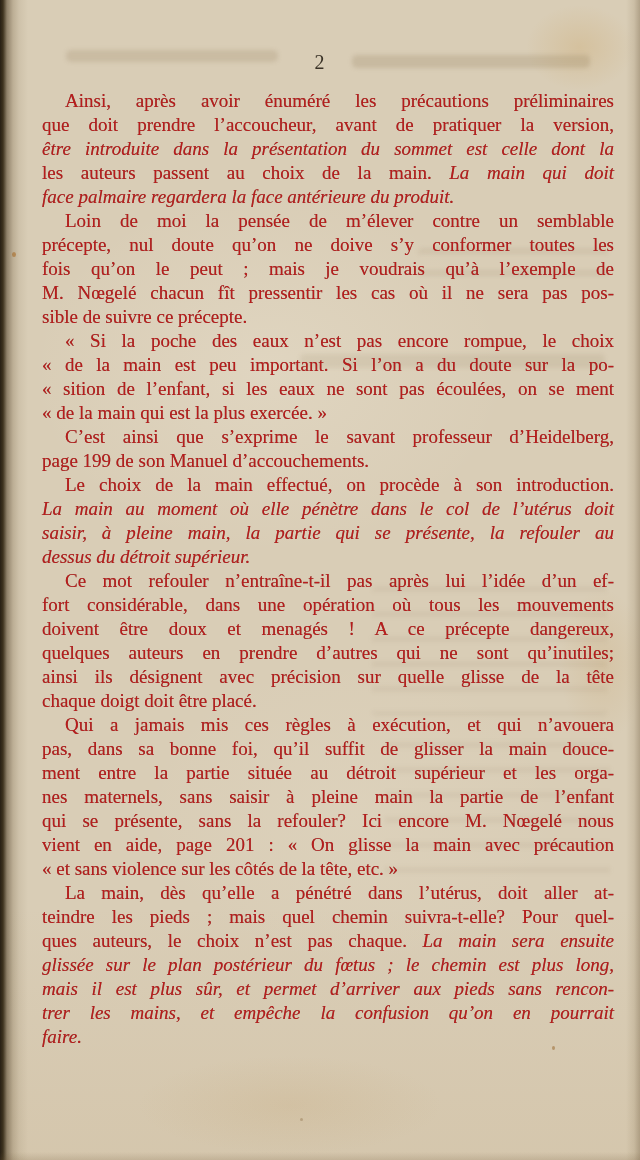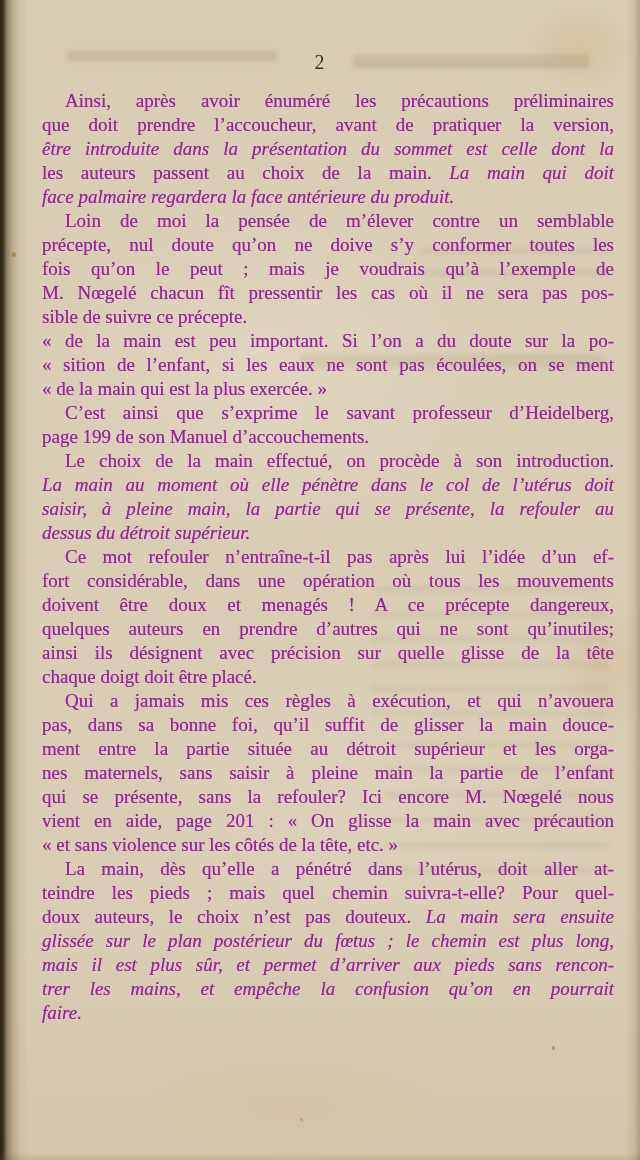--- a/index.html
+++ b/index.html
@@ -90,21 +90,21 @@
     font-size: 20px;
     line-height: 22px;
     color: #3a3227;
     letter-spacing: 1px;
   }
   .text-block {
     position: absolute;
     left: 42px;
     top: 89px;
     width: 572px;
-    color: #a21caf;
+    color: #b91c1c;
     font-size: 19px;
     text-shadow: 0 0 0.5px rgba(52,44,33,0.55);
   }
   .line {
     height: 24px;
     line-height: 24px;
     text-align: justify;
     text-align-last: justify;
     white-space: nowrap; 
   }
@@ -148,20 +148,21 @@
       <div class="line last"><span class="it">face palmaire regardera la face antérieure du produit.</span></div>
     </div>
     <div>
       <div class="line ind"><span>Loin de moi la pensée de m’élever contre un semblable</span></div>
       <div class="line"><span>précepte, nul doute qu’on ne doive s’y conformer toutes les</span></div>
       <div class="line"><span>fois qu’on le peut ; mais je voudrais qu’à l’exemple de</span></div>
       <div class="line"><span>M. Nœgelé chacun fît pressentir les cas où il ne sera pas pos-</span></div>
       <div class="line last"><span>sible de suivre ce précepte.</span></div>
     </div>
     <div>
+      <div class="line ind"><span>« Si la poche des eaux n’est pas encore rompue, le choix</span></div>
       <div class="line"><span>« de la main est peu important. Si l’on a du doute sur la po-</span></div>
       <div class="line"><span>« sition de l’enfant, si les eaux ne sont pas écoulées, on se ment</span></div>
       <div class="line last"><span>« de la main qui est la plus exercée. »</span></div>
     </div>
     <div>
       <div class="line ind"><span>C’est ainsi que s’exprime le savant professeur d’Heidelberg,</span></div>
       <div class="line last"><span>page 199 de son Manuel d’accouchements.</span></div>
     </div>
     <div>
       <div class="line ind"><span>Le choix de la main effectué, on procède à son introduction.</span></div>
@@ -182,19 +183,19 @@
       <div class="line"><span>pas, dans sa bonne foi, qu’il suffit de glisser la main douce-</span></div>
       <div class="line"><span>ment entre la partie située au détroit supérieur et les orga-</span></div>
       <div class="line"><span>nes maternels, sans saisir à pleine main la partie de l’enfant</span></div>
       <div class="line"><span>qui se présente, sans la refouler? Ici encore M. Nœgelé nous</span></div>
       <div class="line"><span>vient en aide, page 201 : « On glisse la main avec précaution</span></div>
       <div class="line last"><span>« et sans violence sur les côtés de la tête, etc. »</span></div>
     </div>
     <div>
       <div class="line ind"><span>La main, dès qu’elle a pénétré dans l’utérus, doit aller at-</span></div>
       <div class="line"><span>teindre les pieds ; mais quel chemin suivra-t-elle? Pour quel-</span></div>
-      <div class="line"><span>doux auteurs, le choix n’est pas douteux. </span><span class="it">La main sera ensuite</span></div>
+      <div class="line"><span>ques auteurs, le choix n’est pas chaque. </span><span class="it">La main sera ensuite</span></div>
       <div class="line"><span class="it">glissée sur le plan postérieur du fœtus ; le chemin est plus long,</span></div>
       <div class="line"><span class="it">mais il est plus sûr, et permet d’arriver aux pieds sans rencon-</span></div>
       <div class="line"><span class="it">trer les mains, et empêche la confusion qu’on en pourrait</span></div>
       <div class="line last"><span class="it">faire.</span></div>
     </div>
   </div>
 
 </body></html>

